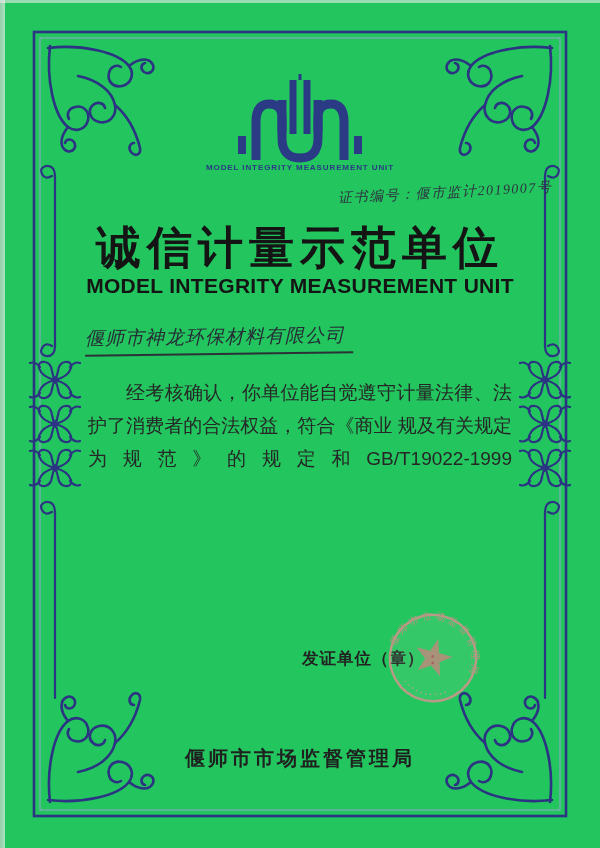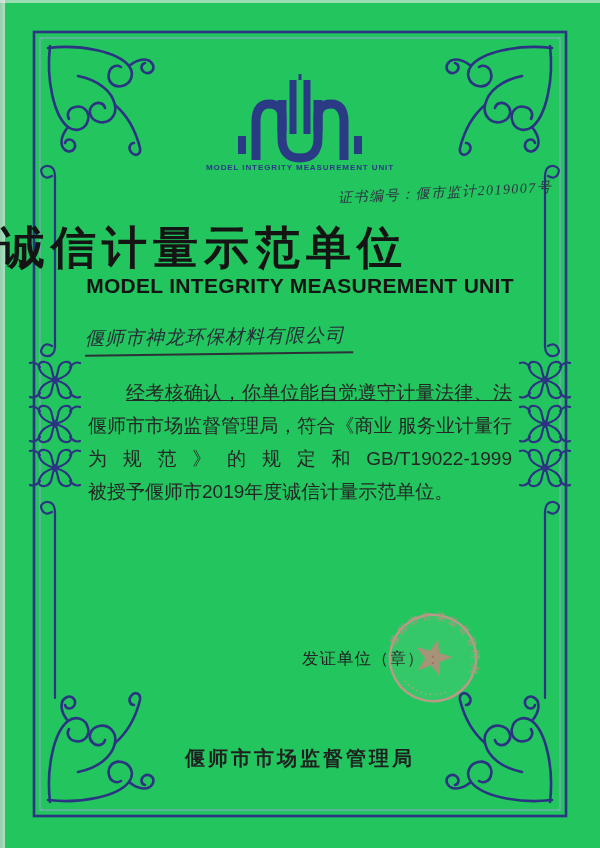--- a/index.html
+++ b/index.html
@@ -8,36 +8,36 @@
   .scan-edge-left{position:absolute;left:0;top:0;width:5px;height:100%;
         background:linear-gradient(90deg,#d2d2d2,#f3f3f3);opacity:.65;}
   .scan-edge-top{position:absolute;left:0;top:0;width:100%;height:3px;background:#ededed;opacity:.6;}
   svg.frame{position:absolute;left:0;top:0;}
   .logo{position:absolute;left:230px;top:74px;width:140px;height:92px;}
   .logo-caption{position:absolute;left:0;top:163px;width:600px;text-align:center;
         font-size:8px;font-weight:700;letter-spacing:.9px;color:#2b3a85;}
   .certno{position:absolute;right:66px;top:184px;font-family:"Liberation Serif",serif;
         font-style:italic;font-size:14px;letter-spacing:1.5px;color:#2e3340;
         transform:rotate(-3deg);}
-  .title-cn{position:absolute;left:0;top:218px;width:600px;text-align:left;
+  .title-cn{position:absolute;left:0;top:218px;width:600px;text-align:center;
         font-family:"Liberation Serif",serif;font-weight:900;font-size:45px;
         letter-spacing:6px;color:#141414;}
   .title-en{position:absolute;left:0;top:274px;width:600px;text-align:center;
         font-weight:800;font-size:21px;letter-spacing:.3px;color:#141414;}
   .awardee{position:absolute;left:85px;top:324px;width:268px;padding-bottom:3px;
         border-bottom:2px solid #2c3138;font-family:"Liberation Serif",serif;
         font-style:italic;font-size:19px;letter-spacing:1px;color:#262c36;
         transform:rotate(-0.8deg);}
   .body{position:absolute;left:88px;top:376px;width:424px;font-size:19px;color:#262626;}
   .bline{height:33px;line-height:33px;white-space:nowrap;text-align:justify;
         text-align-last:justify;text-justify:distribute;overflow:visible;}
-  .bline.first{padding-left:38px;text-decoration:underline;}
+  .bline.first{padding-left:38px;}
   .bline.last{text-align-last:left;}
   .issuer-label{position:absolute;left:302px;top:648px;font-size:16.5px;color:#222;
-        letter-spacing:1px;font-weight:400;}
+        letter-spacing:1px;font-weight:700;}
   .seal{position:absolute;left:384px;top:609px;width:98px;height:98px;}
   .issuer-name{position:absolute;left:0;top:745px;width:600px;text-align:center;
         font-size:20px;font-weight:700;letter-spacing:3px;color:#1f1f1f;}
 </style>
 </head>
 <body>
 
 <div class="page">
 
   <div class="scan-edge-left"></div>
@@ -106,23 +106,22 @@
 
   <div class="certno">证书编号：偃市监计2019007号</div>
 
   <div class="title-cn">诚信计量示范单位</div>
   <div class="title-en">MODEL INTEGRITY MEASUREMENT UNIT</div>
 
   <div class="awardee">偃师市神龙环保材料有限公司</div>
 
   <div class="body">
     <div class="bline first">经考核确认，你单位能自觉遵守计量法律、法</div>
-    <div class="bline">偃师市市场监督管理局，符合《商业 服务业计量行</div>
+    <div class="bline">护了消费者的合法权益，符合《商业 规及有关规定</div>
     <div class="bline">为规范》的规定和GB/T19022-1999</div>
-    <div class="bline last">被授予偃师市2019年度诚信计量示范单位。</div>
   </div>
 
   <div class="issuer-label">发证单位（章）：</div>
 
   <svg class="seal" viewBox="0 0 100 100">
     <g transform="translate(50,50) rotate(15)" opacity="0.8">
       <circle r="44" fill="rgba(255,225,225,0.10)" stroke="#e09090" stroke-width="2.5"></circle>
       <path id="sealarc" d="M -37,16 A 40,40 0 1 1 37,16" fill="none" stroke="none"></path>
       <text font-size="10" fill="#d98b8b" letter-spacing="3">
         <textPath href="#sealarc" startOffset="18">偃师市市场监督管理局</textPath>

